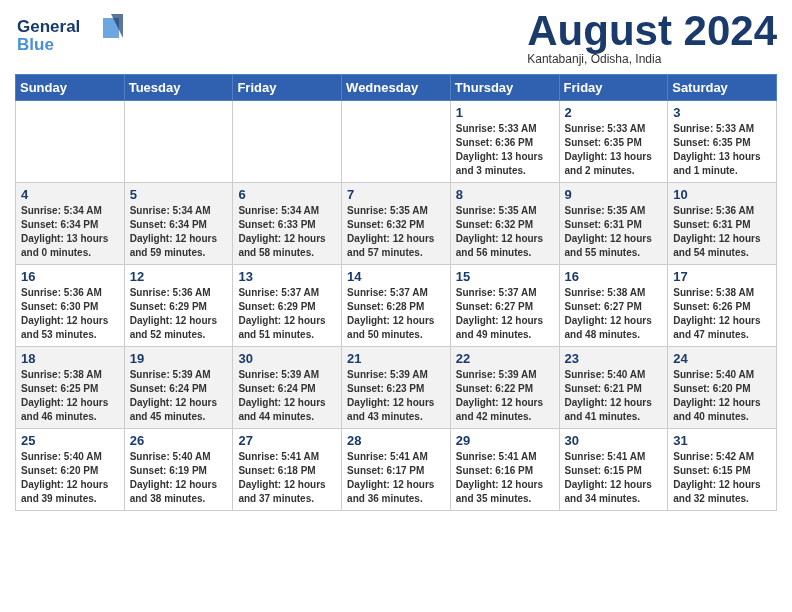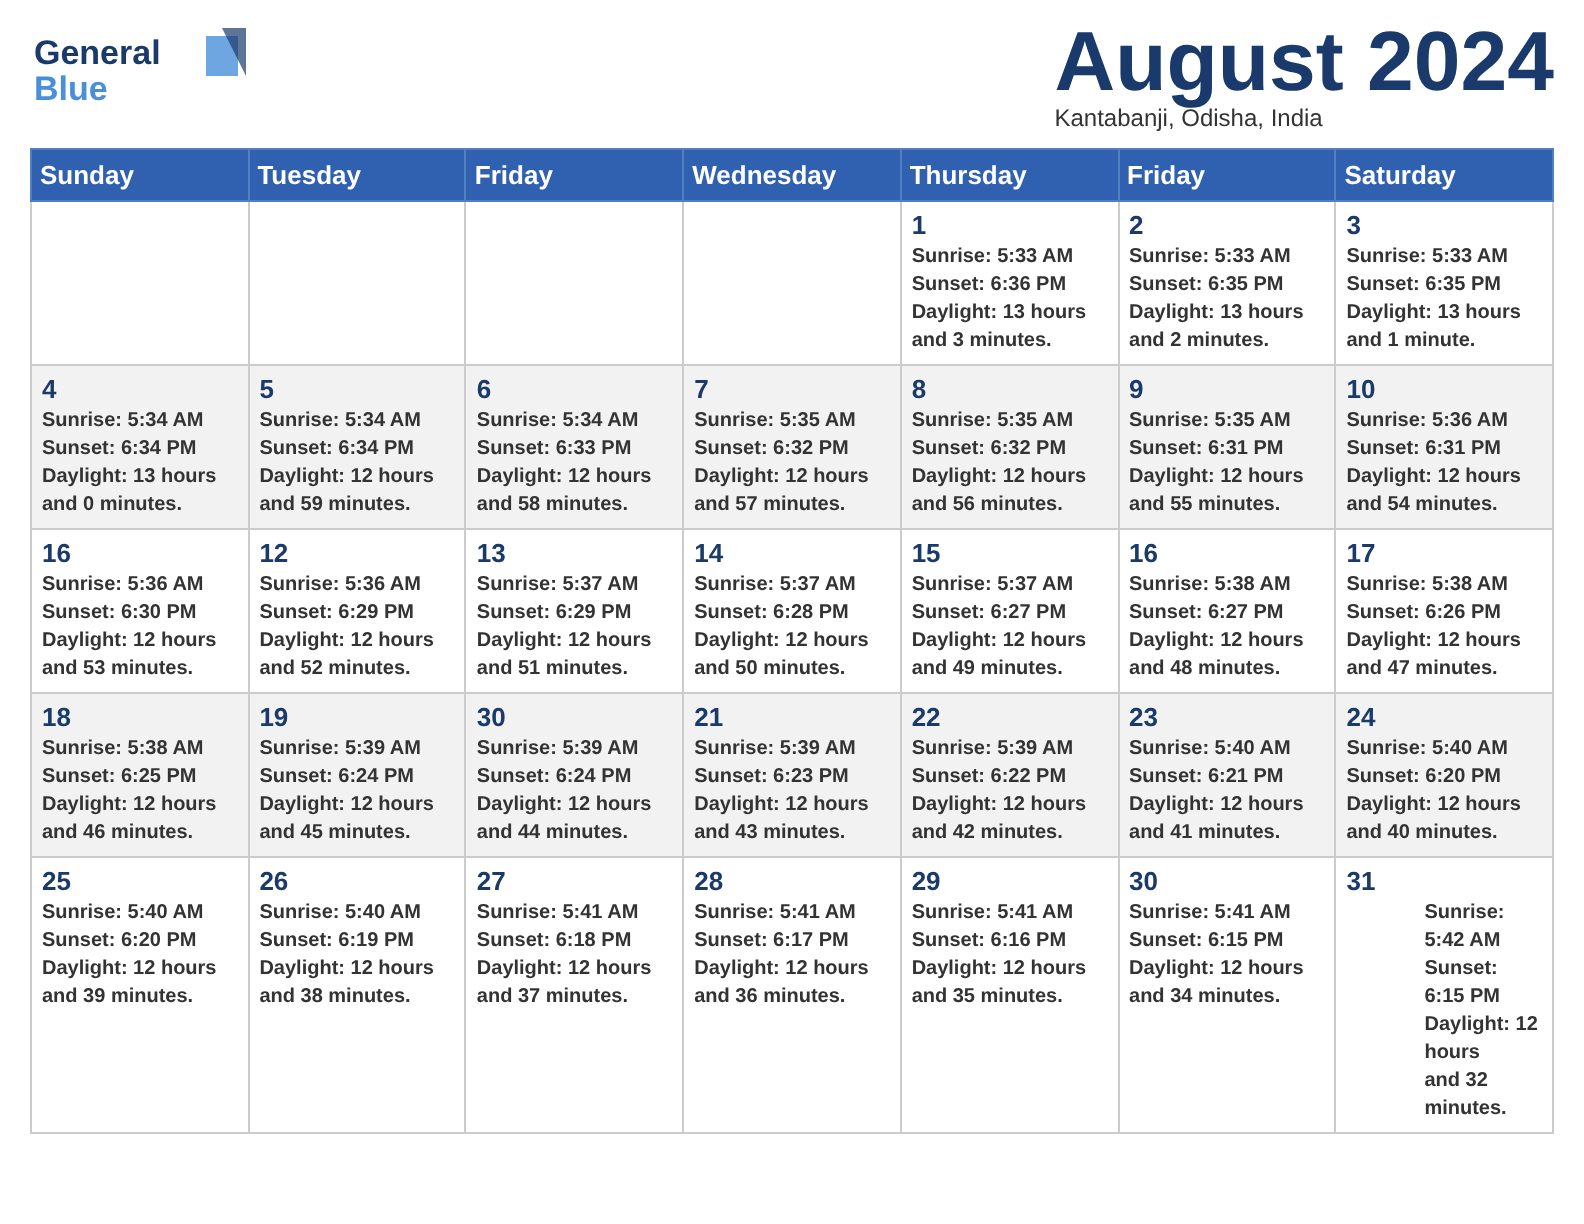--- a/index.html
+++ b/index.html
@@ -271,21 +271,21 @@
           </td>
           <td>
             <span class="day-num">30</span>
             <div class="day-detail" style="white-space: pre-line;">Sunrise: 5:41 AM
 Sunset: 6:15 PM
 Daylight: 12 hours
 and 34 minutes.</div>
           </td>
           <td>
             <span class="day-num">31</span>
-            <div class="day-detail" style="white-space: pre-line; margin-left: 39px;">Sunrise: 5:42 AM
+            <div class="day-detail" style="white-space: pre-line;">Sunrise: 5:42 AM
 Sunset: 6:15 PM
 Daylight: 12 hours
 and 32 minutes.</div>
           </td>
         </tr>
       </tbody>
   </table>
 </div>
 
 </body></html>

